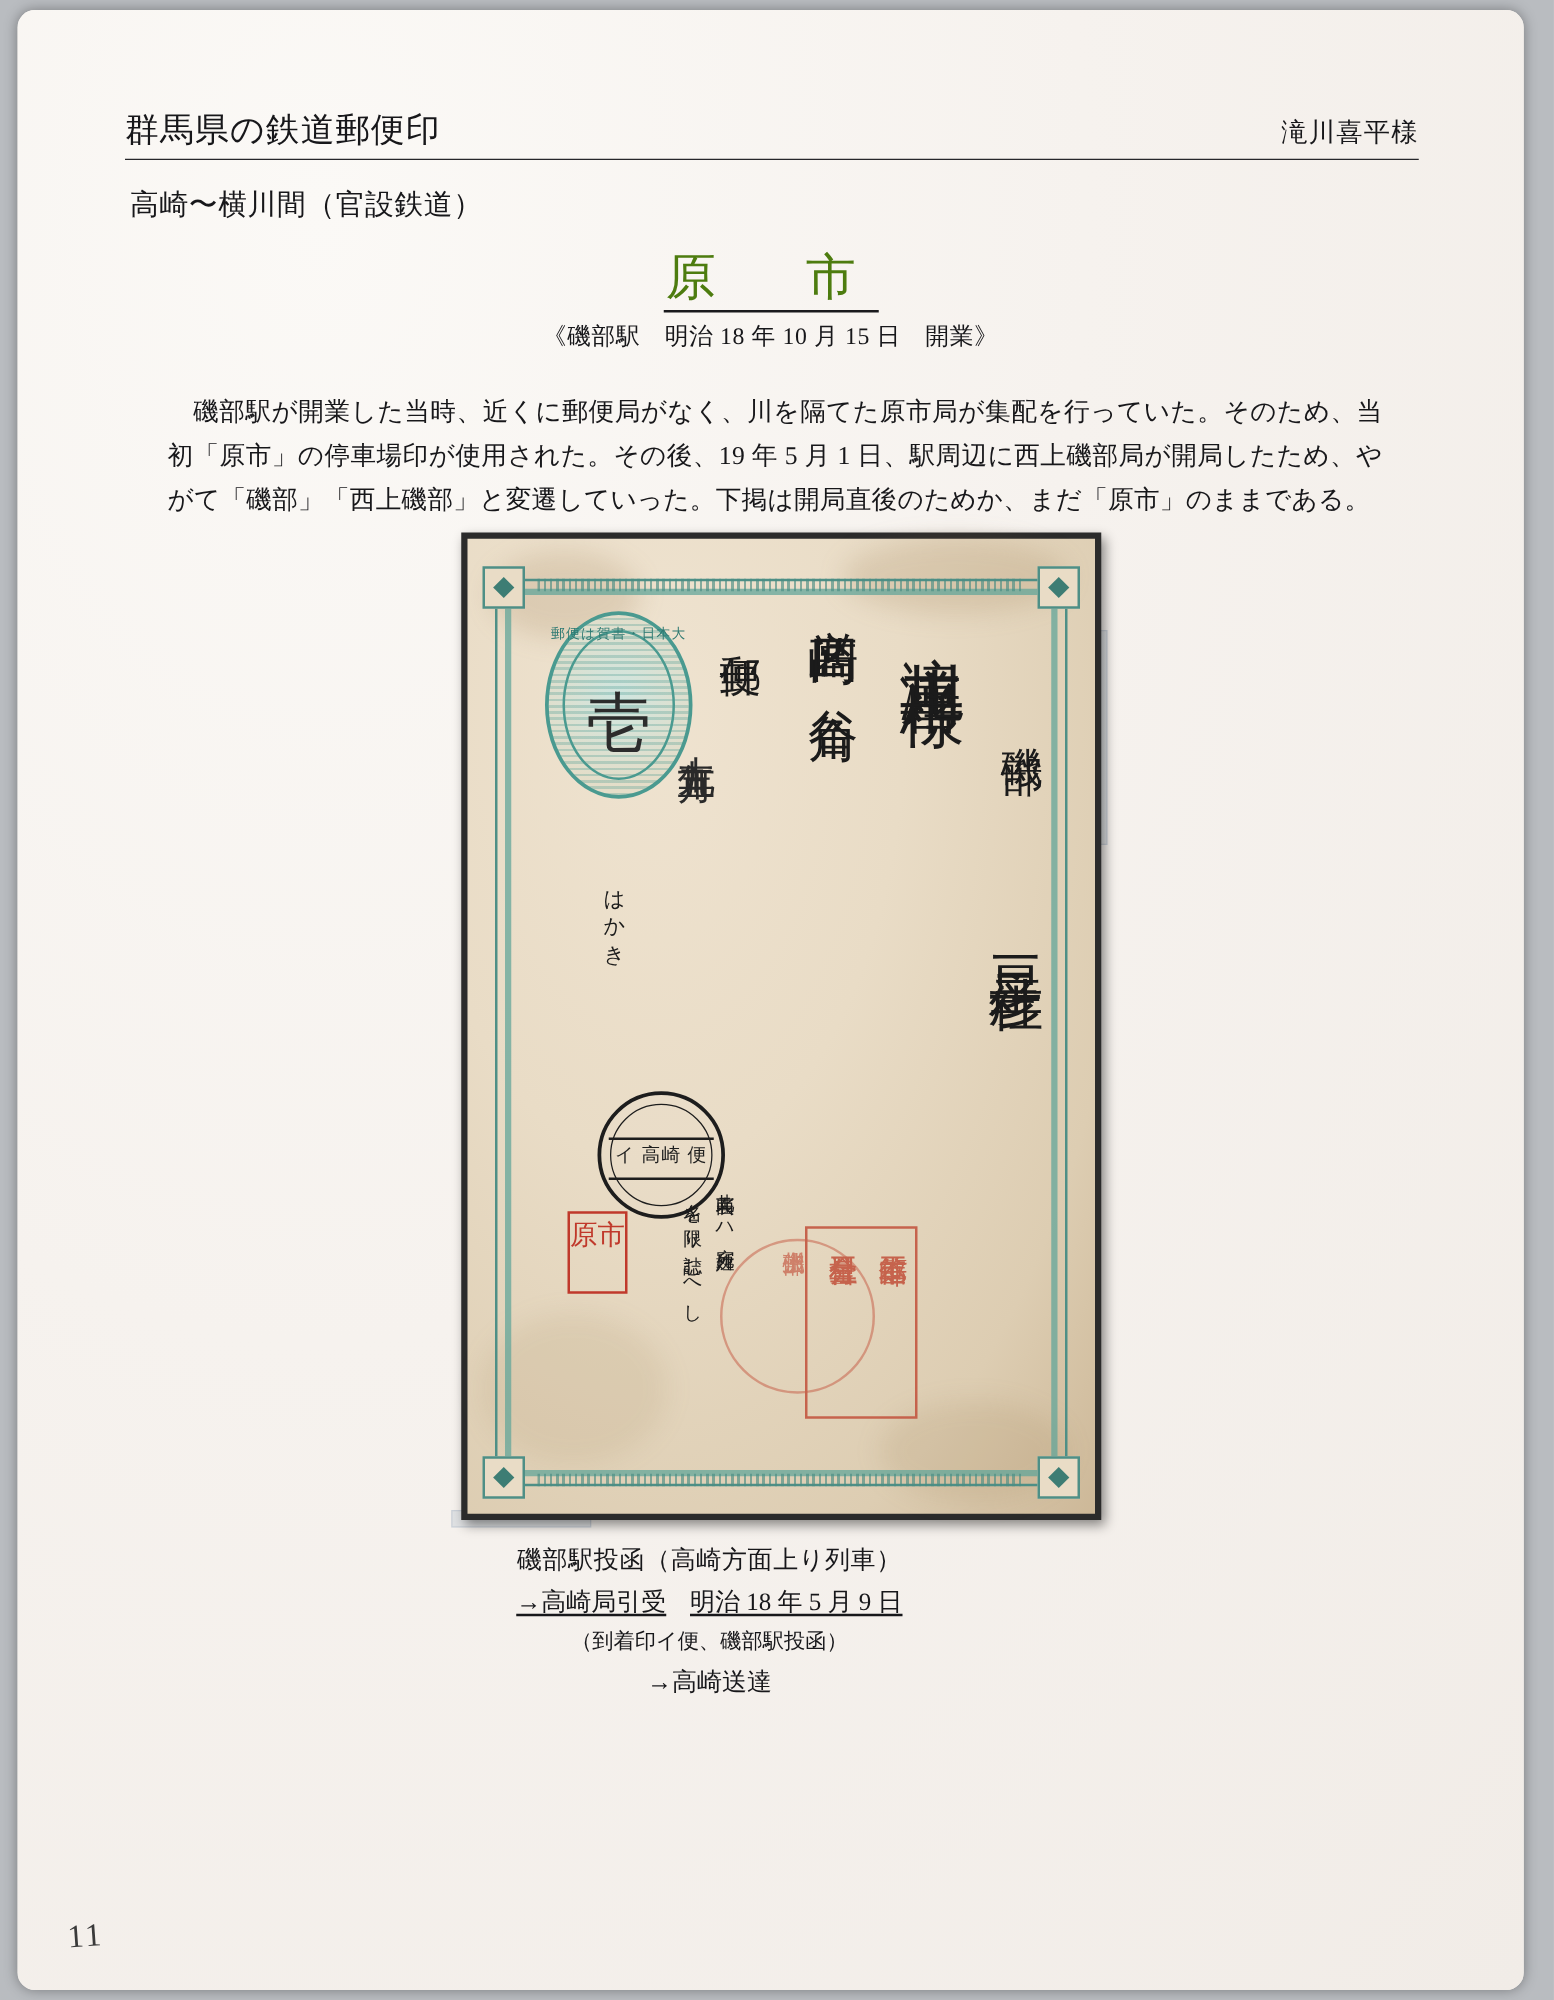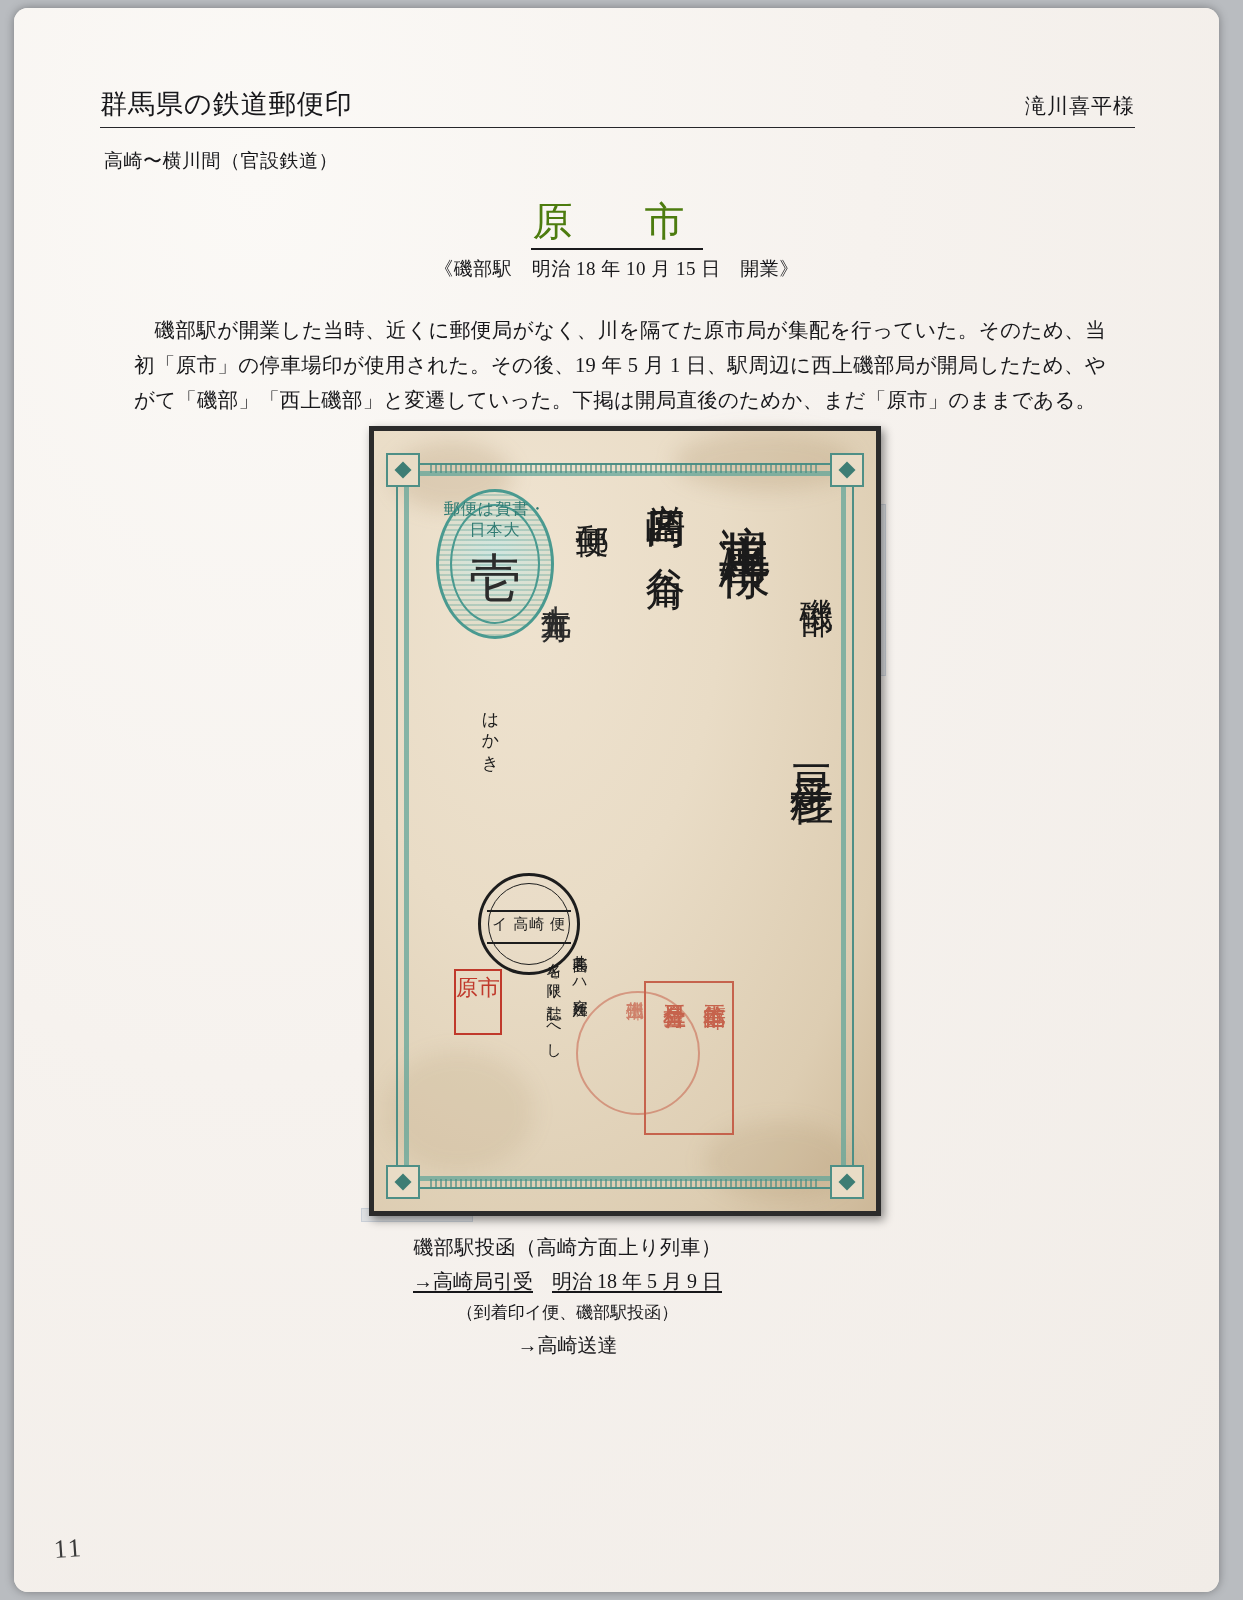--- a/index.html
+++ b/index.html
@@ -61,21 +61,21 @@
     margin-top: 5px;
     border-bottom: 1.6px solid #26262a;
     width: 100%;
   }
 
   
   #subline {
     position: absolute;
     left: 90px;
     top: 140px;
-    font-size: 19px;
+    font-size: 23px;
     letter-spacing: 0.5px;
     color: #17171a;
   }
 
   
   #main-title {
     position: absolute;
     top: 186px;
     left: 0;
     width: 1205px;
@@ -216,21 +216,21 @@
     left: 0; right: 0; top: 36%;
     text-align: center;
     font-size: 52px;
     color: #2c2c2c;
     font-family: "Liberation Serif", serif;
   }
   #imprint .ctext {
     position: absolute;
     left: 0; right: 0; top: 7px;
     text-align: center;
-    font-size: 16px;
+    font-size: 11px;
     letter-spacing: 1px;
     color: #2f7a72;
   }
 
   
   .cstamp {
     position: absolute;
     border-radius: 50%;
     border: 3px solid #1d1d1d;
     box-sizing: border-box;

